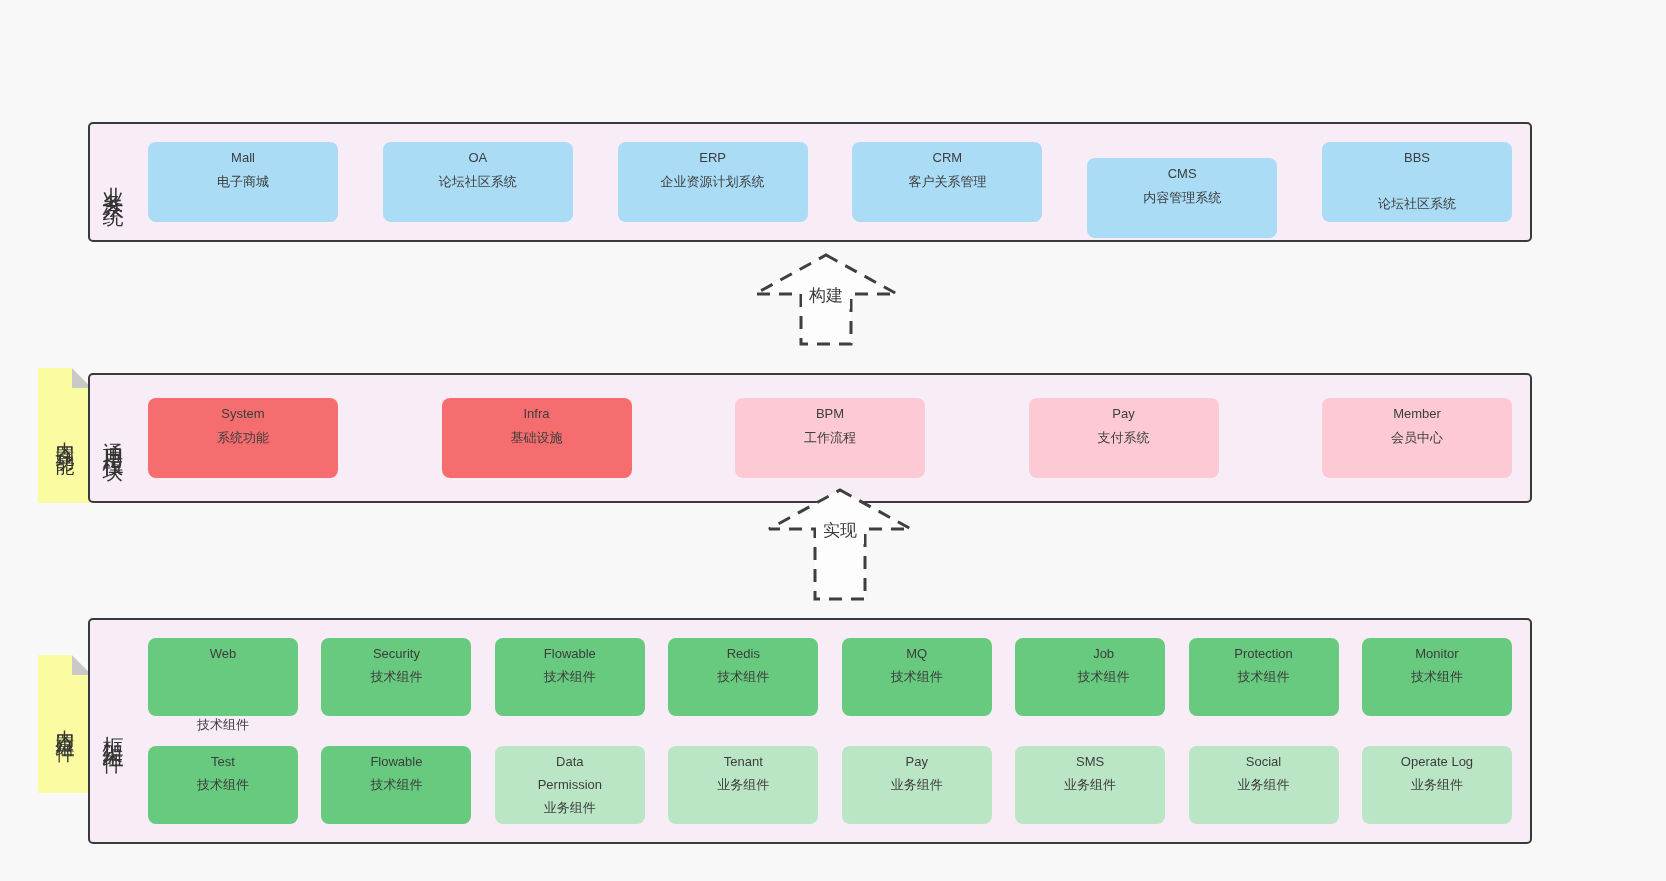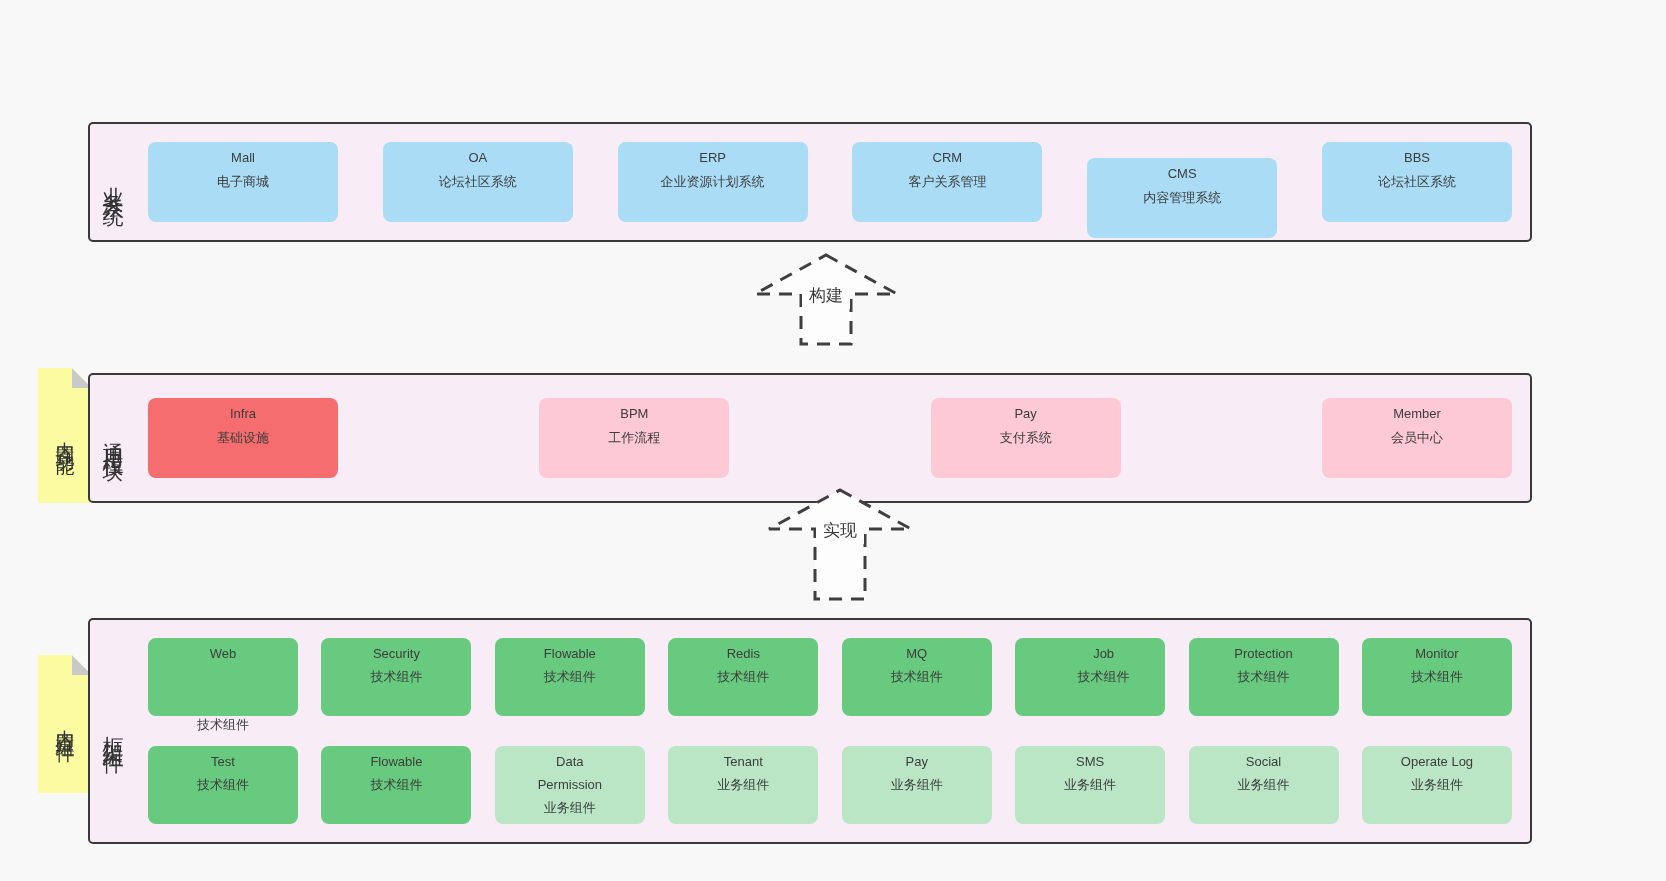--- a/index.html
+++ b/index.html
@@ -141,21 +141,21 @@
   <div class="box" style="background: rgb(170, 220, 245);">
     <span class="box-title">CRM</span>
     <span class="box-subtitle">客户关系管理</span>
   </div>
 
   <div class="box" style="background: rgb(170, 220, 245); margin-top: 31px;">
     <span class="box-title">CMS</span>
     <span class="box-subtitle">内容管理系统</span>
   </div>
 
-  <div class="box" style="background: rgb(170, 220, 245);">
+  <div class="box" style="background: rgb(170, 220, 245); gap: 22px;">
     <span class="box-title">BBS</span>
     <span class="box-subtitle">论坛社区系统</span>
   </div>
 </div>
     </div>
   </section>
 
   <svg class="arrow arrow-build" width="150" height="96" viewBox="0 0 150 96">
     <polygon points="75,3 146,42 100,42 100,92 50,92 50,42 4,42"></polygon>
     <rect x="51" y="29" width="48" height="28"></rect>
@@ -164,20 +164,24 @@
 
   <div class="note note-modules">
     <span class="note-fold"></span>
     <span class="note-text">内置功能</span>
   </div>
 
   <section class="panel panel-modules">
     <div class="vlabel">通用模块</div>
     <div class="rows">
       <div class="row">
+  <div class="box" style="background: rgb(245, 109, 110);">
+    <span class="box-title">System</span>
+    <span class="box-subtitle">系统功能</span>
+  </div>
 
   <div class="box" style="background: rgb(245, 109, 110);">
     <span class="box-title">Infra</span>
     <span class="box-subtitle">基础设施</span>
   </div>
 
   <div class="box" style="background: rgb(252, 201, 213);">
     <span class="box-title">BPM</span>
     <span class="box-subtitle">工作流程</span>
   </div>

